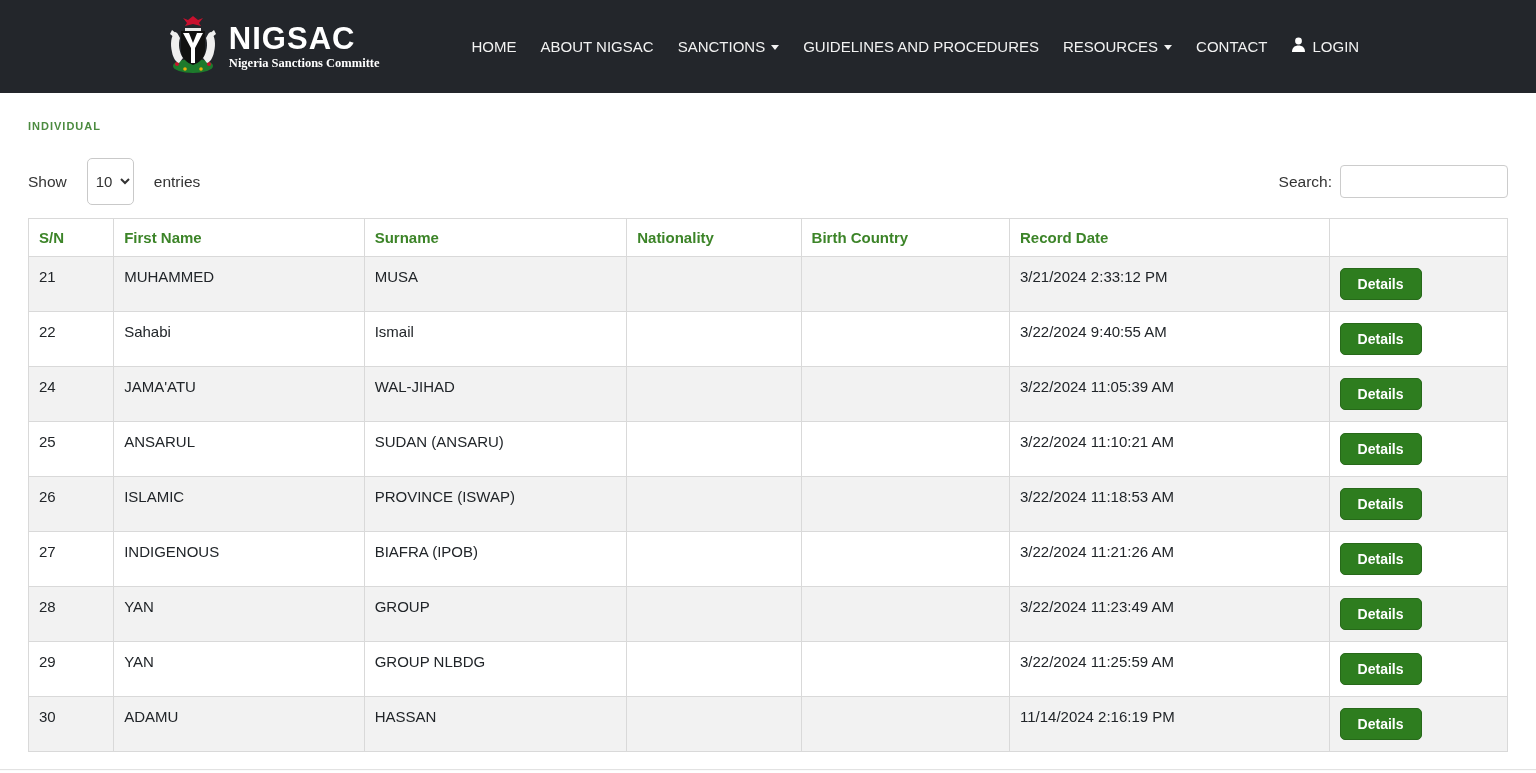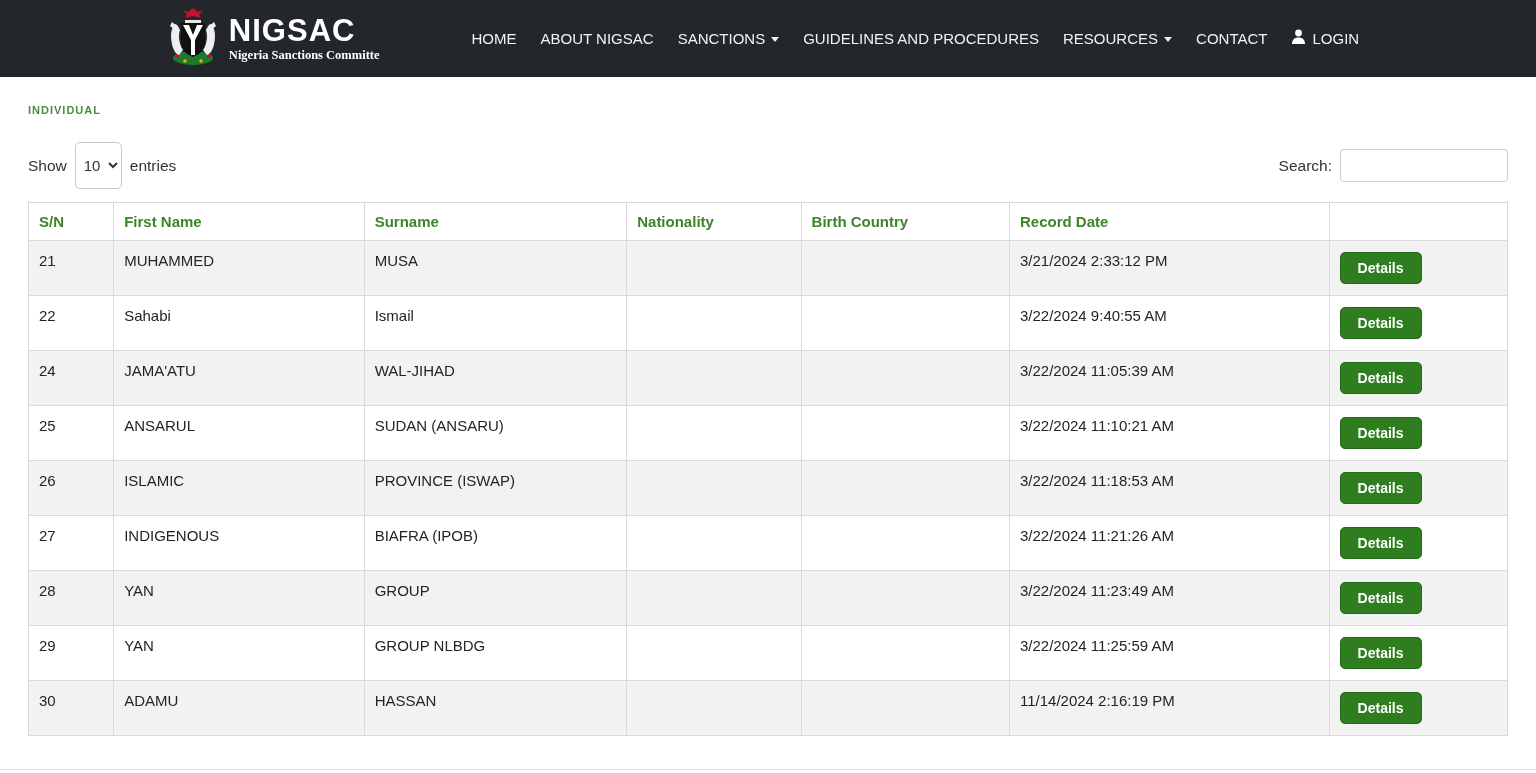--- a/index.html
+++ b/index.html
@@ -1,36 +1,36 @@
 <!DOCTYPE html>
 <html><head>
 <meta charset="utf-8">
 <style>
   * { margin: 0; padding: 0; box-sizing: border-box; }
   html, body { width: 1536px; height: 773px; background: #ffffff; overflow: hidden;
     font-family: "Liberation Sans", "DejaVu Sans", sans-serif; color: #212529; }
 
   
-  .navbar { height: 77px; background: #23262b; display: flex; align-items: center; justify-content: center; }
+  .navbar { height: 93px; background: #23262b; display: flex; align-items: center; justify-content: center; }
   .navbar-inner { display: flex; align-items: center; gap: 80px; }
   .brand { display: flex; align-items: center; gap: 8px; }
   .brand-text { display: flex; flex-direction: column; line-height: 1; }
   .brand-title { color: #ffffff; font-size: 31px; font-weight: bold; letter-spacing: 1px; }
   .brand-sub { color: #ffffff; font-family: "Liberation Serif", "DejaVu Serif", serif; font-weight: bold; font-size: 12.5px; margin-top: 3px; }
   .nav-menu { display: flex; list-style: none; }
   .nav-item { color: #f2f2f2; font-size: 15px; padding: 8px 12px; cursor: pointer; display: flex; align-items: center; gap: 6px; white-space: nowrap; }
   .caret-down { width: 0; height: 0; border-left: 4.5px solid transparent; border-right: 4.5px solid transparent; border-top: 5px solid #f2f2f2; display: inline-block; margin-top: 2px; }
   .user-icon { display: inline-block; }
 
   
   .content { padding: 27px 28px 0 28px; }
   .page-heading { color: #4c8b40; font-size: 11px; font-weight: bold; letter-spacing: 1px; margin-bottom: 26px; }
 
   .controls { display: flex; justify-content: space-between; align-items: center; margin-bottom: 13px; }
-  .show-wrap { display: flex; align-items: center; gap: 8px; font-size: 15.5px; color: #333; }
+  .show-wrap { display: flex; align-items: center; gap: 20px; font-size: 15.5px; color: #333; }
   .page-size-select { font-size: 15px; padding: 13px 4px; border: 1px solid #c9c9c9; border-radius: 5px; color: #333; background: #fff;
     font-family: "Liberation Sans", sans-serif; }
   .search-wrap { display: flex; align-items: center; gap: 8px; font-size: 15.5px; color: #333; }
   .search-input { width: 168px; height: 33px; border: 1px solid #cccccc; border-radius: 4px; padding: 4px 8px; font-size: 15px;
     font-family: "Liberation Sans", sans-serif; }
 
   
   table.sanctions { width: 100%; border-collapse: collapse; font-size: 15px; }
   table.sanctions th, table.sanctions td { border: 1px solid #d9d9d9; text-align: left; vertical-align: top; }
   table.sanctions th { color: #3c8428; font-weight: bold; font-size: 15px; padding: 10px 10px; height: 38px; }

